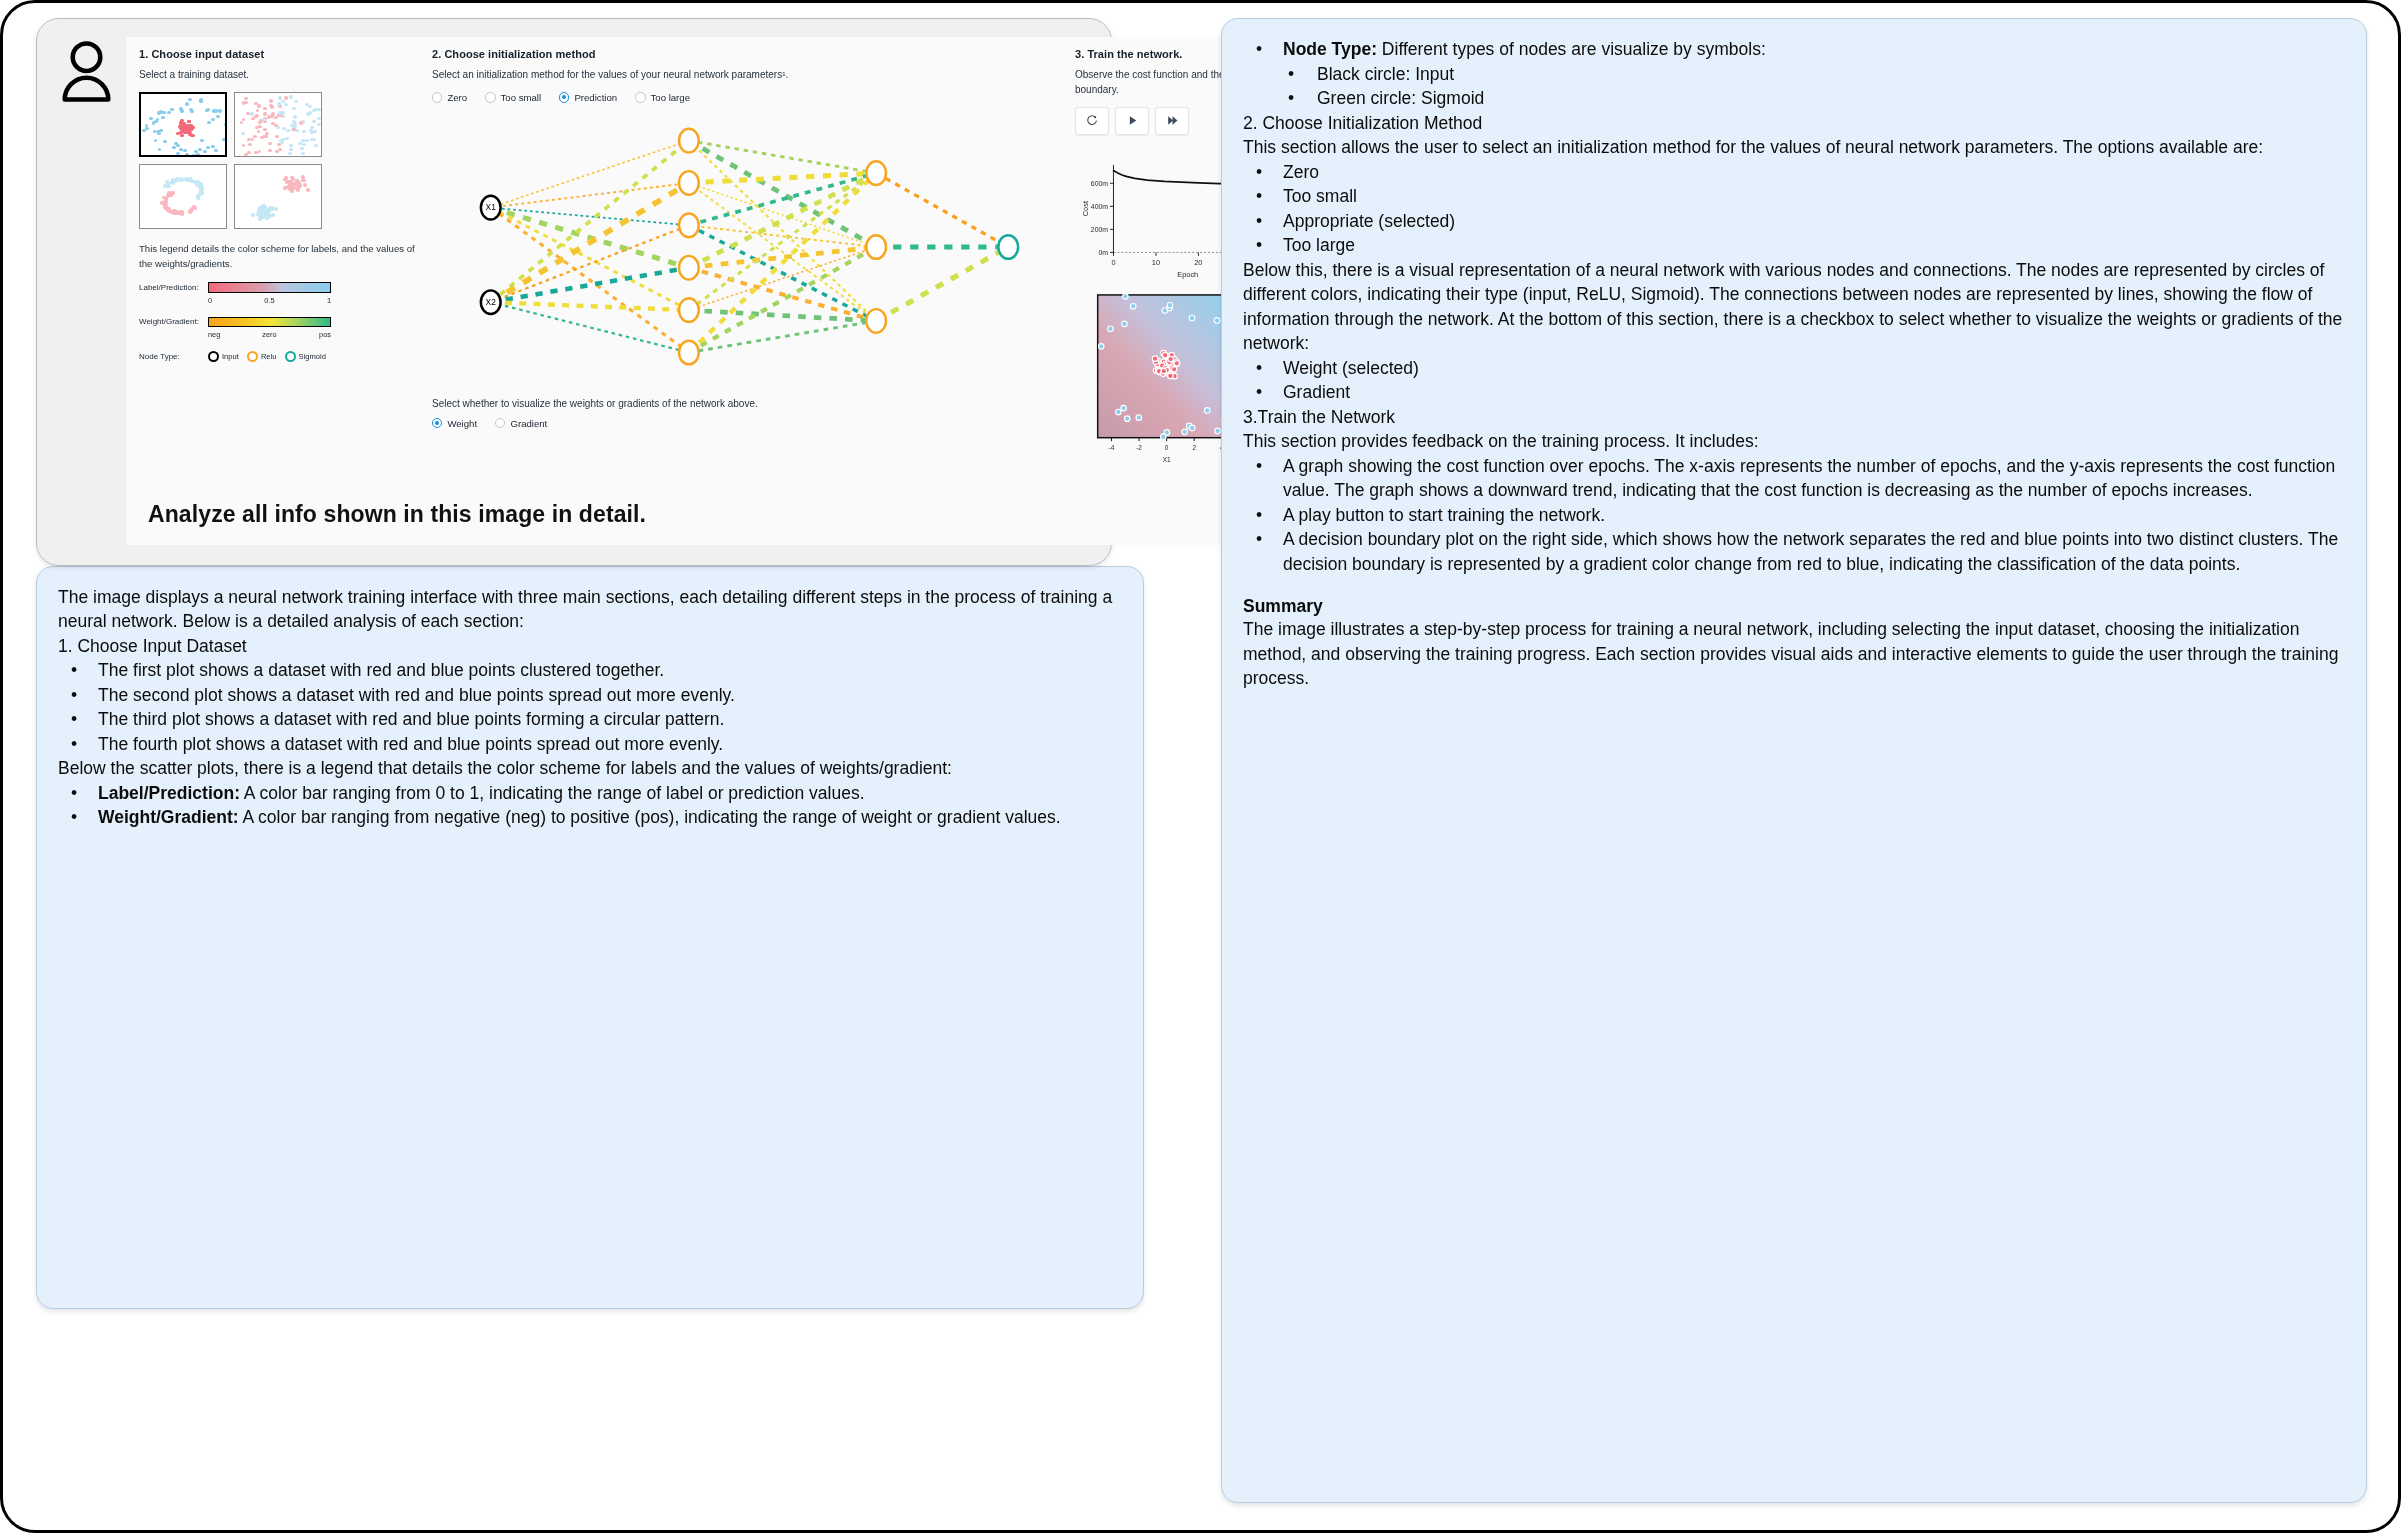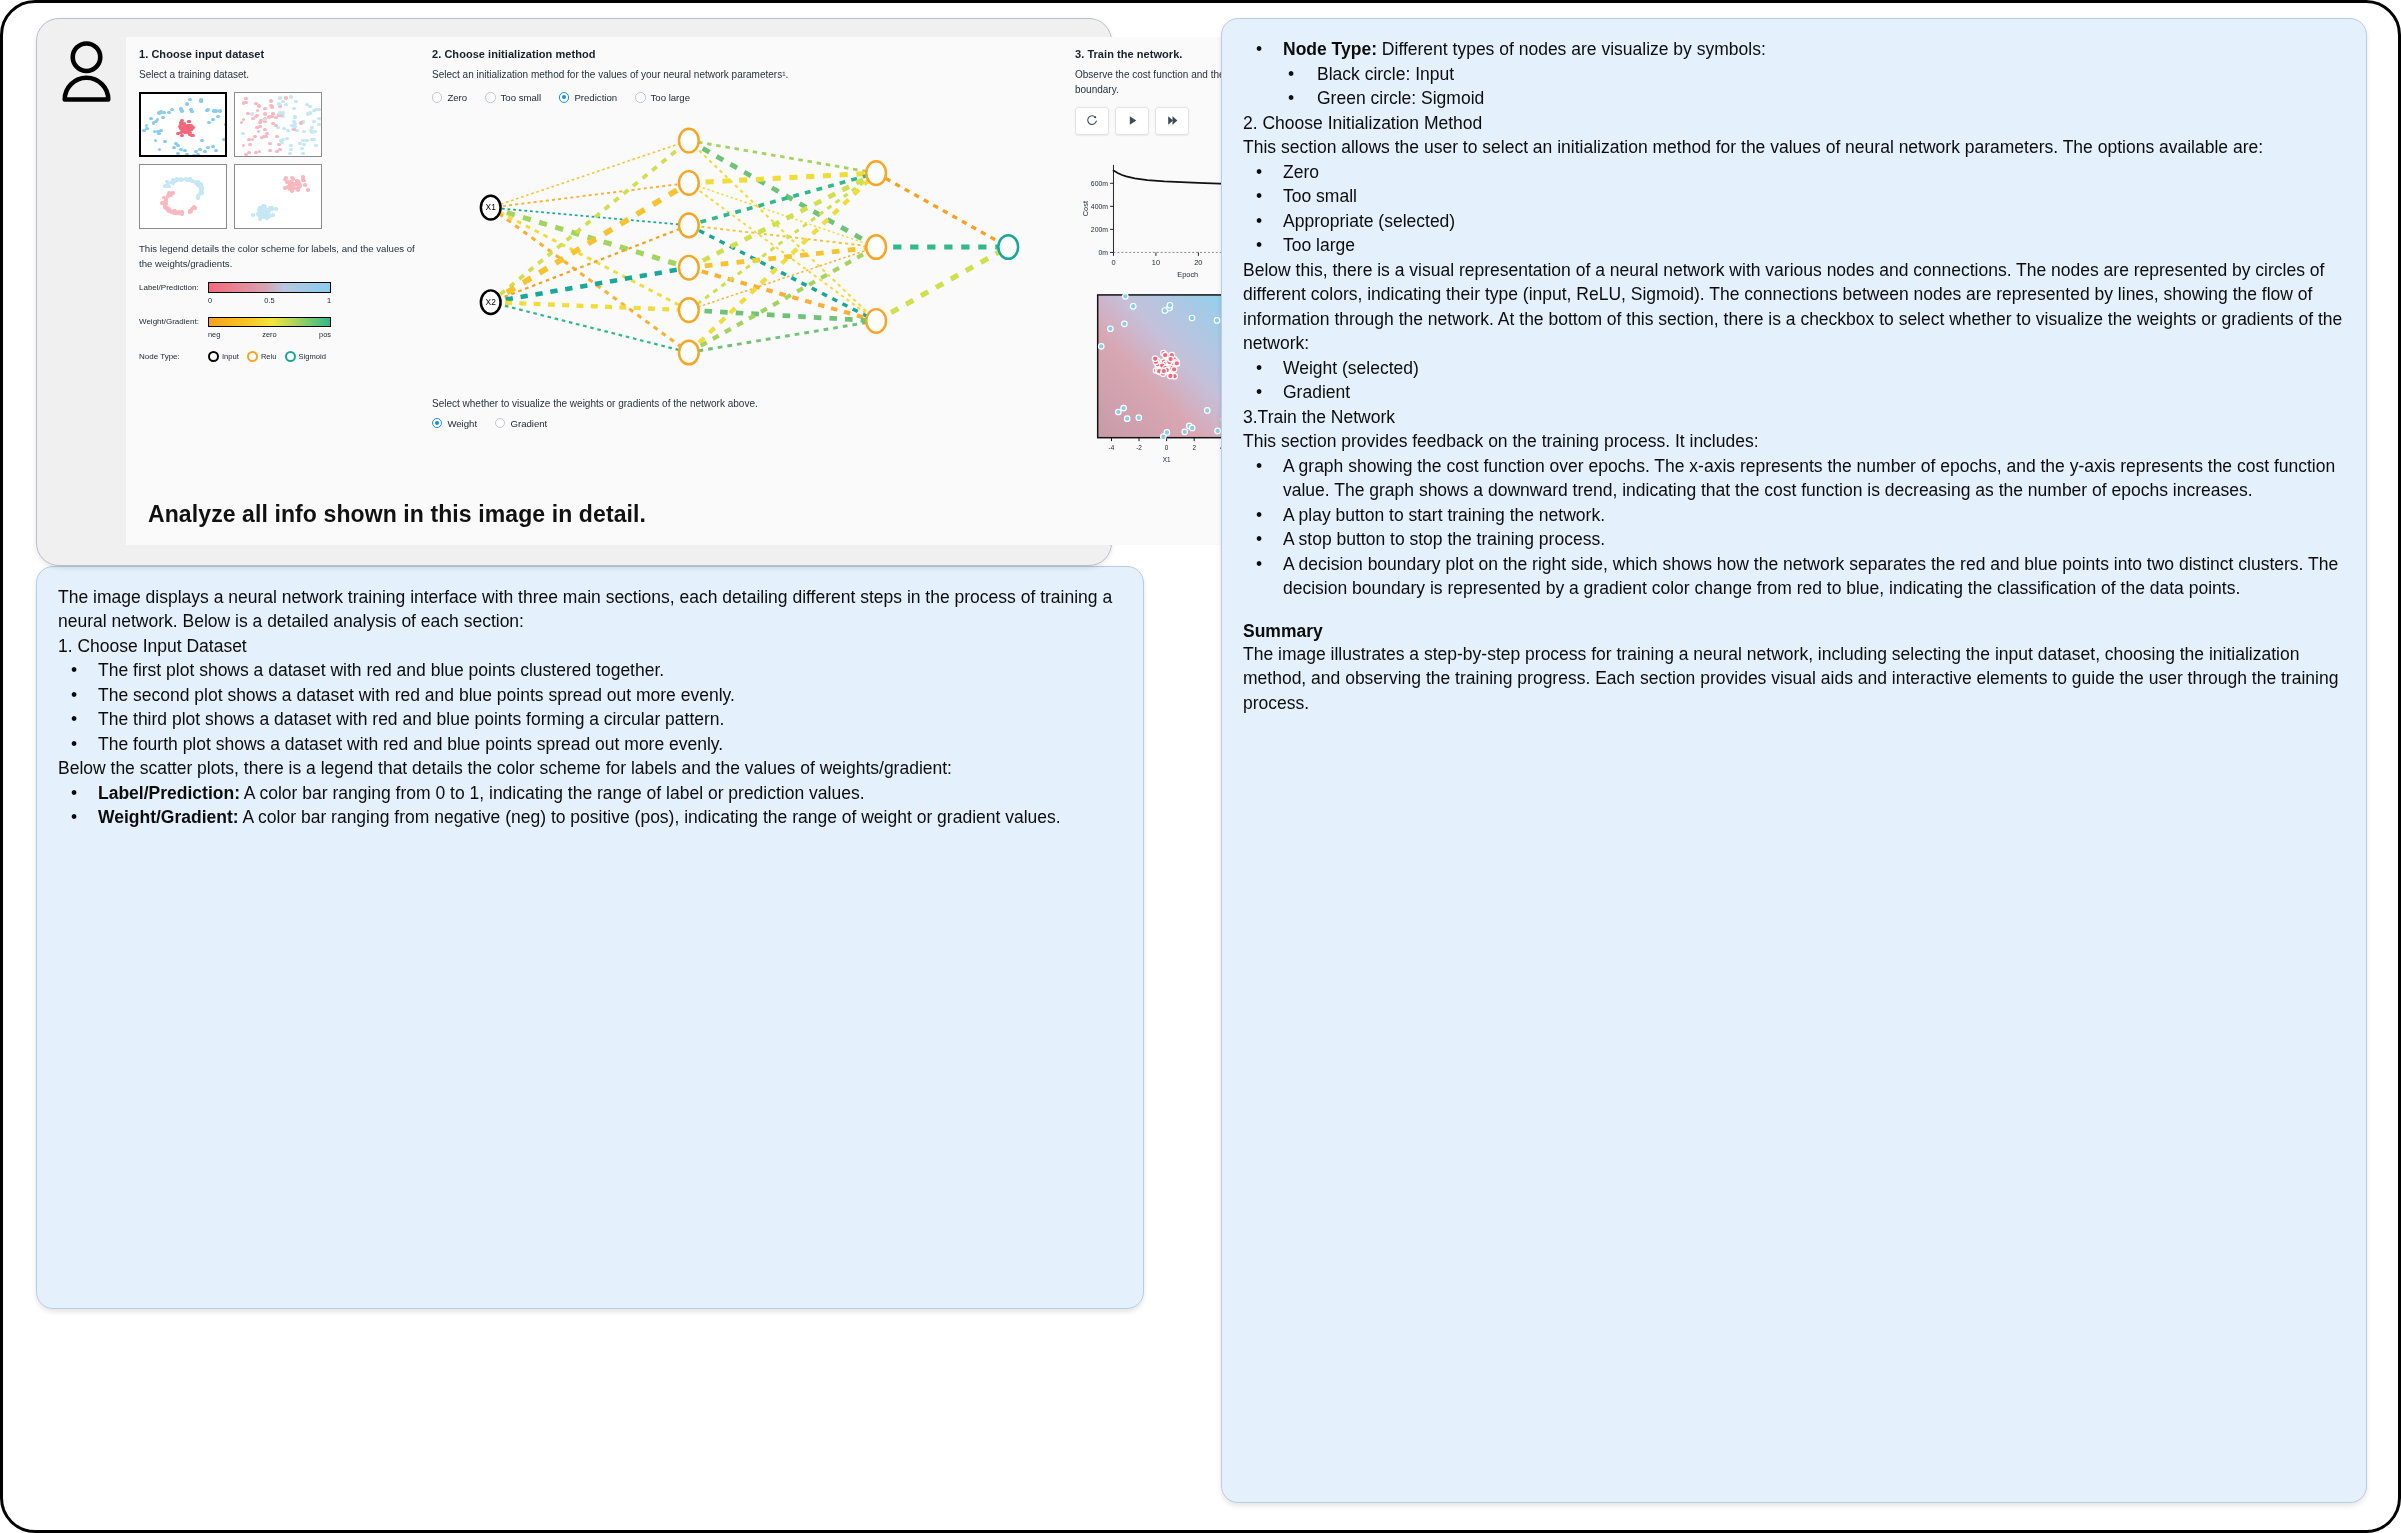--- a/index.html
+++ b/index.html
@@ -914,21 +914,20 @@
       <ul class="b">
         <li>Weight (selected)</li>
         <li>Gradient</li>
       </ul>
 
       <div class="p">3.Train the Network</div>
       <div class="p">This section provides feedback on the training process. It includes:</div>
       <ul class="b">
         <li>A graph showing the cost function over epochs. The x-axis represents the number of epochs, and the y-axis represents the cost function value. The graph shows a downward trend, indicating that the cost function is decreasing as the number of epochs increases.</li>
         <li>A play button to start training the network.</li>
-        <li>A stop button to stop the training process.</li>
         <li>A decision boundary plot on the right side, which shows how the network separates the red and blue points into two distinct clusters. The decision boundary is represented by a gradient color change from red to blue, indicating the classification of the data points.</li>
       </ul>
 
       <div class="gap"></div>
       <div class="sum-h">Summary</div>
       <div class="p">The image illustrates a step-by-step process for training a neural network, including selecting the input dataset, choosing the initialization method, and observing the training progress. Each section provides visual aids and interactive elements to guide the user through the training process.</div>
     </div>
   </div>
 </div>
 

